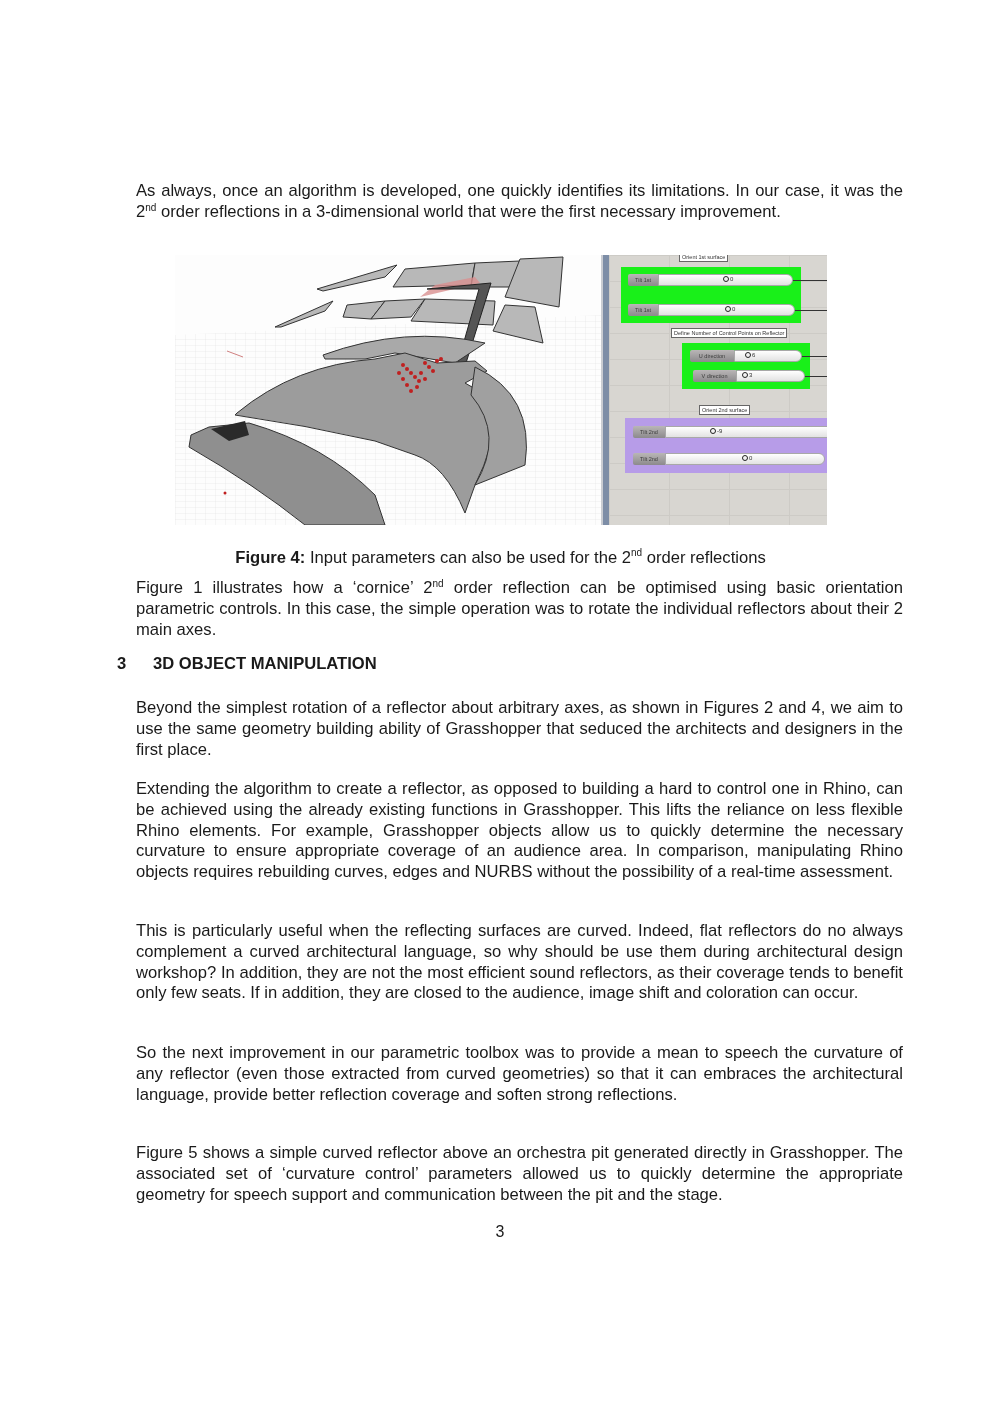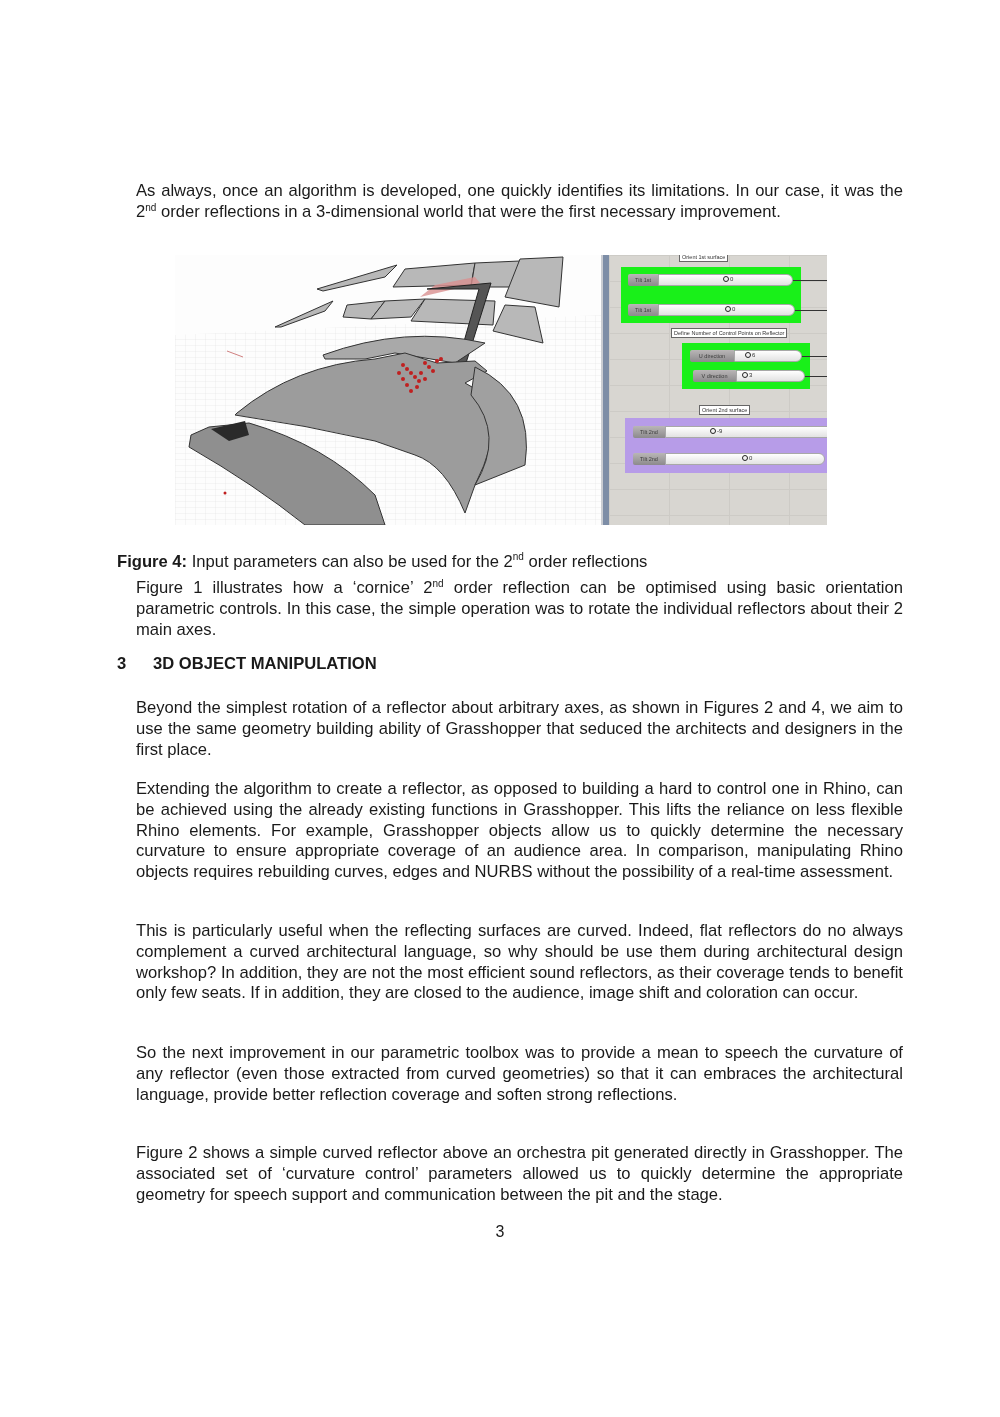--- a/index.html
+++ b/index.html
@@ -19,21 +19,21 @@
     .group-purple { position: absolute; background: #b79ce8; }
     .slider { position: absolute; height: 12px; display: flex; align-items: center; }
     .slider-label { height: 12px; background: linear-gradient(#b9b6b6, #8c8a8c); color: #3c3c3c; font-size: 5.5px;
                     display: flex; align-items: center; justify-content: center; border-radius: 2px 0 0 2px; }
     .slider-track { flex: 1; height: 12px; background: linear-gradient(#ffffff, #e2e2e2); border-radius: 0 6px 6px 0;
                     position: relative; font-size: 6px; color: #333; border: 1px solid #a8a8a8; box-sizing: border-box; }
     .slider-value { position: absolute; top: 1px; }
     .knob { display: inline-block; width: 4px; height: 4px; border: 1px solid #222; border-radius: 50%; margin-right: 1px; vertical-align: middle; }
     .out-wire { position: absolute; height: 1px; background: #333; }
     .tag { position: absolute; background: #fff; border: 1px solid #666; font-size: 5.5px; color: #333; padding: 0 2px; white-space: nowrap; line-height: 8px; }
-    .caption { position: absolute; left: 117px; width: 767px; top: 543px; font-size: 16.6px; line-height: 28px; }
+    .caption { position: absolute; left: 117px; width: 767px; top: 543px; font-size: 16.6px; text-align: center; line-height: 19px; }
     .caption b { font-weight: bold; }
     .heading { position: absolute; left: 117px; top: 654px; font-size: 16.6px; font-weight: bold; }
     .heading .num { display: inline-block; width: 36px; }
     .page-num { position: absolute; left: 0; width: 1000px; top: 1223px; text-align: center; font-size: 16px; }
   </style>
 </head>
 <body>
 
 <p class="para" style="top:177px;"><span>As always, once an algorithm is developed, one quickly identifies its limitations. In our case, it was the 2</span><sup>nd</sup><span> order reflections in a 3-dimensional world that were the first necessary improvement.</span></p>
 
@@ -152,15 +152,15 @@
 <div class="caption"><b>Figure 4:</b><span> Input parameters can also be used for the 2</span><sup style="font-size:10px;">nd</sup><span> order reflections</span></div>
 
 <p class="para" style="top:574px;"><span>Figure 1 illustrates how a ‘cornice’ 2</span><sup>nd</sup><span> order reflection can be optimised using basic orientation parametric controls. In this case, the simple operation was to rotate the individual reflectors about their 2 main axes.</span></p>
 
 <div class="heading"><span class="num">3</span><span>3D OBJECT MANIPULATION</span></div>
 
 <p class="para" style="top:694px;">Beyond the simplest rotation of a reflector about arbitrary axes, as shown in Figures 2 and 4, we aim to use the same geometry building ability of Grasshopper that seduced the architects and designers in the first place.</p>
 <p class="para" style="top:775px;">Extending the algorithm to create a reflector, as opposed to building a hard to control one in Rhino, can be achieved using the already existing functions in Grasshopper. This lifts the reliance on less flexible Rhino elements. For example, Grasshopper objects allow us to quickly determine the necessary curvature to ensure appropriate coverage of an audience area. In comparison, manipulating Rhino objects requires rebuilding curves, edges and NURBS without the possibility of a real-time assessment.</p>
 <p class="para" style="top:917px;">This is particularly useful when the reflecting surfaces are curved. Indeed, flat reflectors do no always complement a curved architectural language, so why should be use them during architectural design workshop? In addition, they are not the most efficient sound reflectors, as their coverage tends to benefit only few seats. If in addition, they are closed to the audience, image shift and coloration can occur.</p>
 <p class="para" style="top:1039px;">So the next improvement in our parametric toolbox was to provide a mean to speech the curvature of any reflector (even those extracted from curved geometries) so that it can embraces the architectural language, provide better reflection coverage and soften strong reflections.</p>
-<p class="para" style="top:1139px;">Figure 2 shows a simple curved reflector above an orchestra pit generated directly in Grasshopper. The associated set of ‘curvature control’ parameters allowed us to quickly determine the appropriate geometry for speech support and communication between the pit and the stage.</p>
+<p class="para" style="top:1139px;">Figure 5 shows a simple curved reflector above an orchestra pit generated directly in Grasshopper. The associated set of ‘curvature control’ parameters allowed us to quickly determine the appropriate geometry for speech support and communication between the pit and the stage.</p>
 
 <div class="page-num">3</div>
 
 </body></html>

